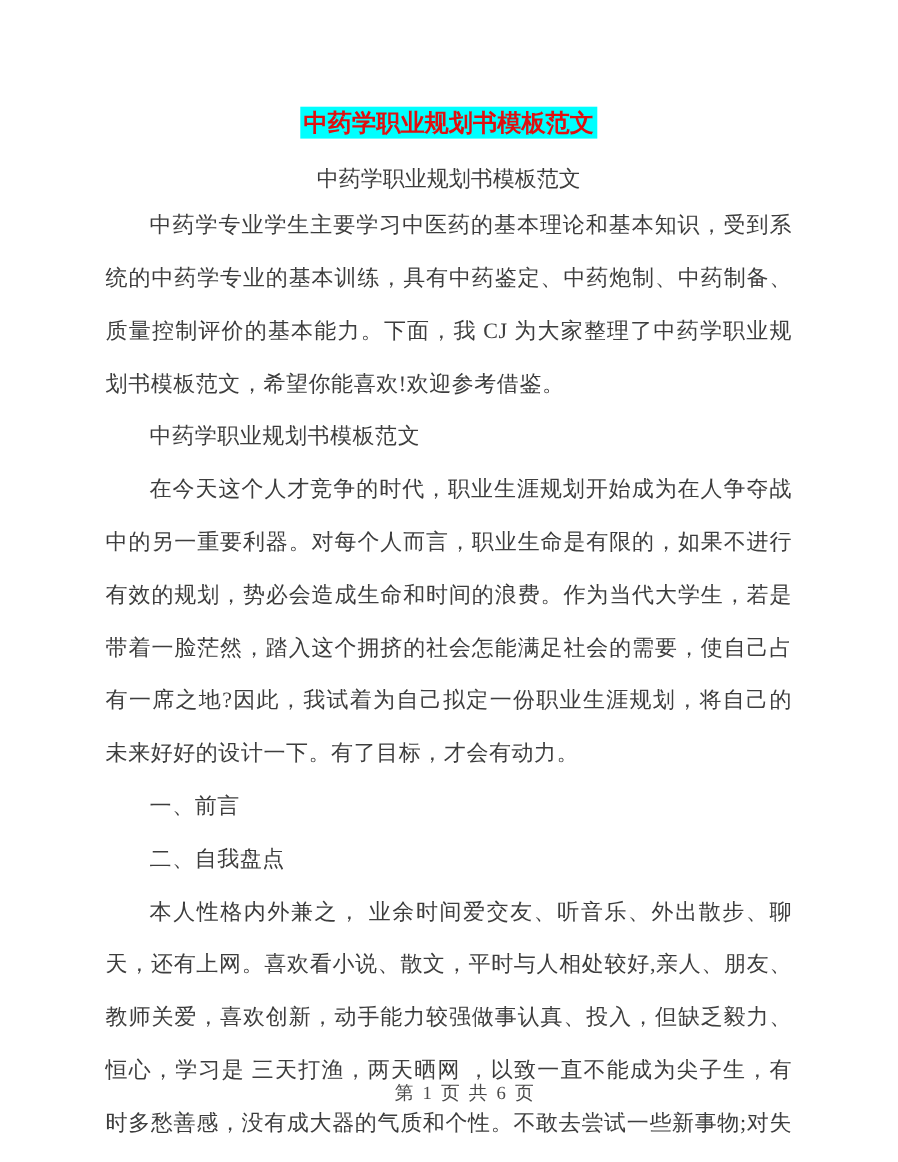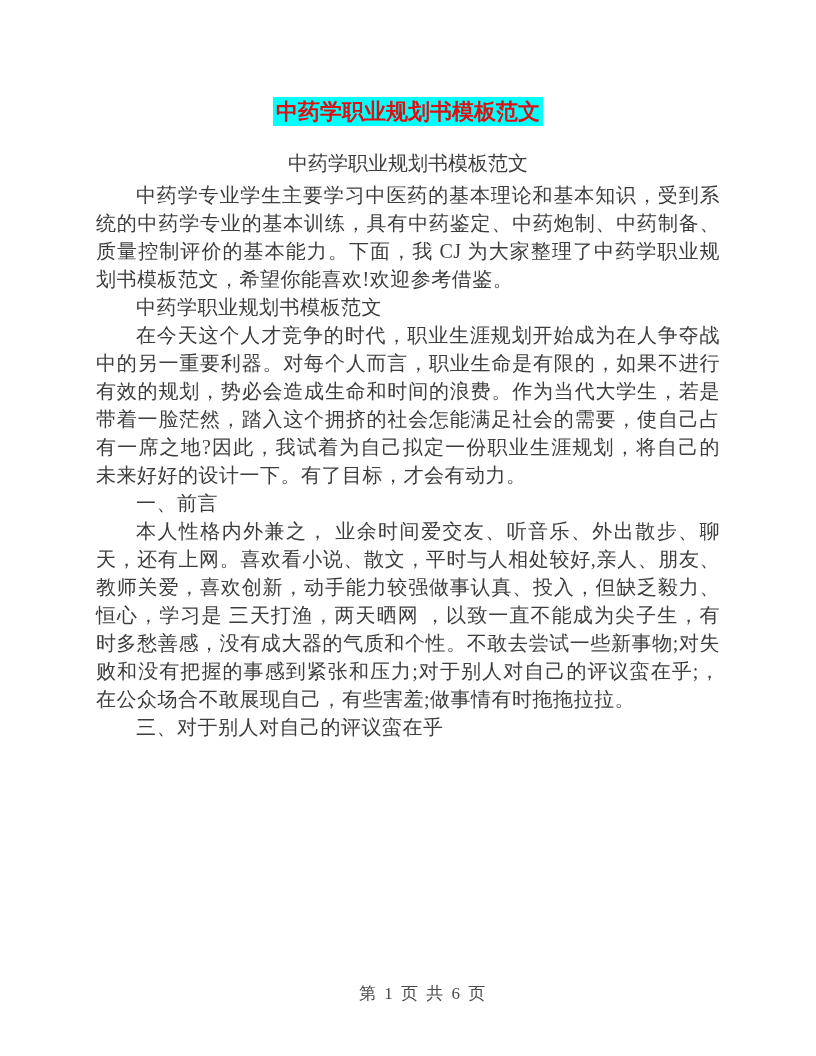--- a/index.html
+++ b/index.html
@@ -46,21 +46,21 @@
     font-size: 20px;
     color: var(--body-text);
   }
   .doc-body {
     margin-top: 4px;
   }
   .doc-body p {
     margin: 0;
     text-indent: 2em;
     font-size: 20px;
-    line-height: 28px;
+    line-height: 48px;
     color: var(--body-text);
     text-align: justify;
     text-justify: inter-ideograph;
     letter-spacing: 0.5px;
   }
   .page-footer {
     position: absolute;
     left: 15px;
     top: 982px;
     width: 100%;
@@ -80,20 +80,21 @@
       <span class="hl">中药学职业规划书模板范文</span>
     </div>
 
     <div class="doc-subtitle">中药学职业规划书模板范文</div>
 
     <div class="doc-body">
       <p>中药学专业学生主要学习中医药的基本理论和基本知识，受到系统的中药学专业的基本训练，具有中药鉴定、中药炮制、中药制备、质量控制评价的基本能力。下面，我 CJ 为大家整理了中药学职业规划书模板范文，希望你能喜欢!欢迎参考借鉴。</p>
       <p>中药学职业规划书模板范文</p>
       <p>在今天这个人才竞争的时代，职业生涯规划开始成为在人争夺战中的另一重要利器。对每个人而言，职业生命是有限的，如果不进行有效的规划，势必会造成生命和时间的浪费。作为当代大学生，若是带着一脸茫然，踏入这个拥挤的社会怎能满足社会的需要，使自己占有一席之地?因此，我试着为自己拟定一份职业生涯规划，将自己的未来好好的设计一下。有了目标，才会有动力。</p>
       <p>一、前言</p>
+      <p>二、自我盘点</p>
       <p>本人性格内外兼之， 业余时间爱交友、听音乐、外出散步、聊天，还有上网。喜欢看小说、散文，平时与人相处较好,亲人、朋友、教师关爱，喜欢创新，动手能力较强做事认真、投入，但缺乏毅力、恒心，学习是 三天打渔，两天晒网 ，以致一直不能成为尖子生，有时多愁善感，没有成大器的气质和个性。不敢去尝试一些新事物;对失败和没有把握的事感到紧张和压力;对于别人对自己的评议蛮在乎;，在公众场合不敢展现自己，有些害羞;做事情有时拖拖拉拉。</p>
       <p>三、对于别人对自己的评议蛮在乎</p>
     </div>
 
   </div>
 
   <div class="page-footer">第 1 页 共 6 页</div>
 </div>
 
 </body></html>

